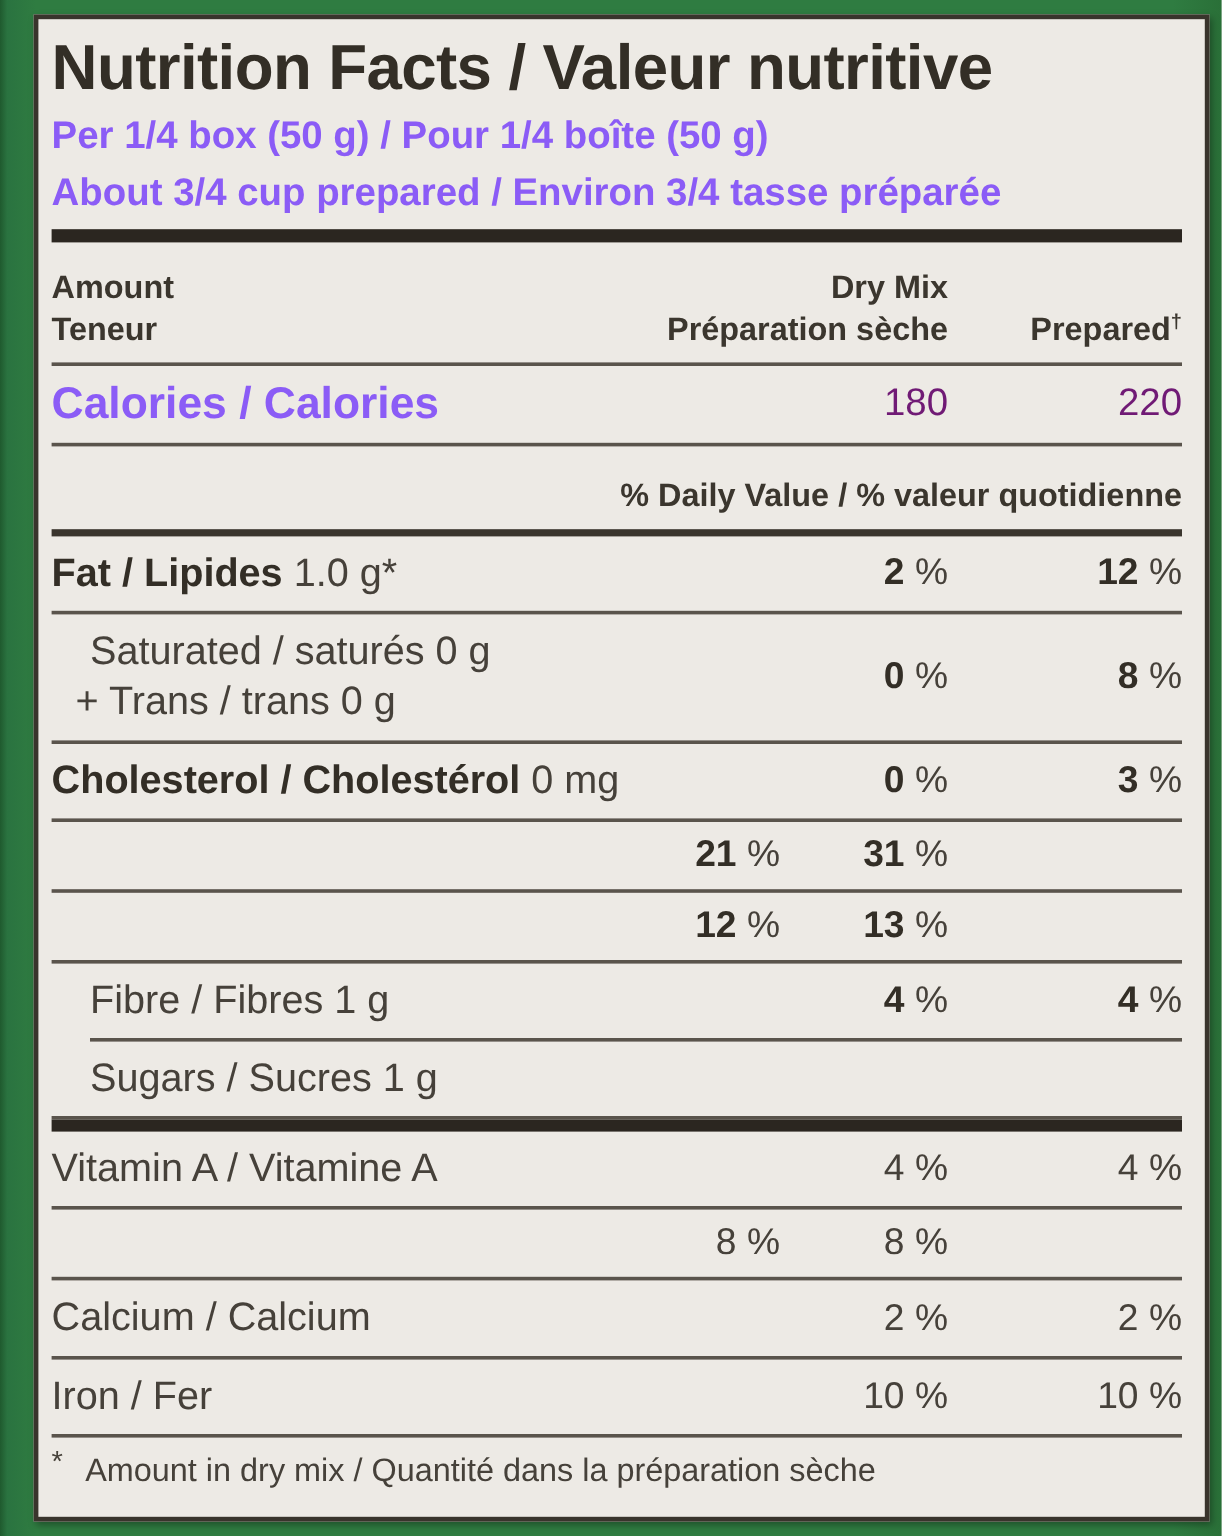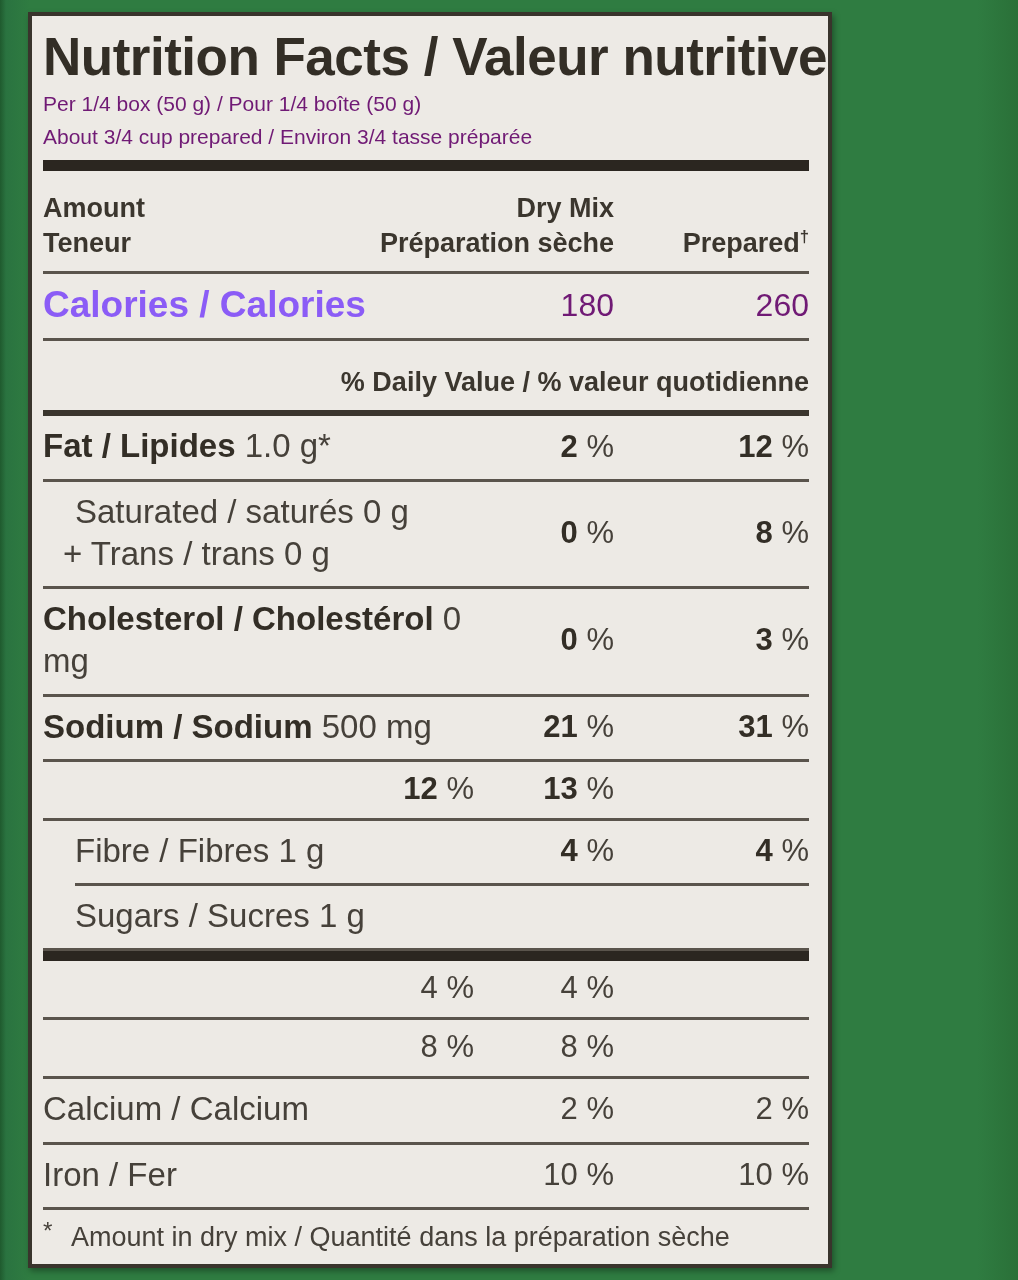--- a/index.html
+++ b/index.html
@@ -3,30 +3,30 @@
 <meta charset="utf-8">
 <style>
   html,body{margin:0;padding:0;}
   body{
     width:1018px;height:1280px;position:relative;overflow:hidden;
     background:linear-gradient(90deg,#1f5a2e 0px,#2a7340 6px,#2f7c41 30px,#2f7c41 96%,#2a7038 100%);
     font-family:"Liberation Sans","DejaVu Sans",sans-serif;
     -webkit-font-smoothing:antialiased;
   }
   .label{
-    position:absolute;left:28px;top:12px;width:804px;height:1256px;
+    position:absolute;left:28px;top:12px;width:980px;height:1256px;
     background:#edeae5;border:4px solid #39342c;box-sizing:border-box;
     padding:10px 19px 0 11px;color:#3b362e;
     box-shadow:2px 3px 6px rgba(0,0,0,0.35);
   }
   .title{
     font-size:53px;font-weight:bold;letter-spacing:-0.5px;line-height:1.1;
     color:#332e26;white-space:nowrap;margin-top:2px;
   }
-  .serving{font-size:21px;color:#701a75;line-height:1.38;margin-top:4px;}
+  .serving{font-size:32px;color:#8b5cf6;line-height:1.38;margin-top:4px;font-weight:bold;}
   .bar-thick{height:11px;background:#2b2620;margin-top:8px;}
   .bar-mid{height:6px;background:#3a352d;}
   .bar-protein{height:10px;background:#2b2620;}
   .sep{height:3px;background:#5a544c;}
   .sep.inset{margin-left:32px;}
   .grid{display:grid;grid-template-columns:1fr 140px 195px;align-items:center;}
   .colhead{font-size:27px;font-weight:bold;line-height:1.3;padding:20px 0 10px 0;align-items:end;}
   .colhead .c{text-align:right;}
   .colhead sup{font-size:0.62em;vertical-align:super;}
   .cal-row{padding:10px 0 12px 0;}
@@ -68,21 +68,21 @@
     <div class="c">
       <div><span>Prepared</span><sup>†</sup></div>
     </div>
   </div>
 
   <div class="sep"></div>
 
   <div class="grid cal-row">
     <div class="cal-name">Calories / Calories</div>
     <div class="cal-val">180</div>
-    <div class="cal-val">260</div>
+    <div class="cal-val">220</div>
   </div>
 
   <div class="sep"></div>
 
   <div class="dv-row">% Daily Value / % valeur quotidienne</div>
 
   <div class="bar-mid"></div>
 
   <div class="grid row bold-val">
     <div class="name"><span class="b">Fat / Lipides</span> <span>1.0 g*</span></div>
@@ -105,21 +105,20 @@
 
   <div class="grid row bold-val">
     <div class="name"><span class="b">Cholesterol / Cholestérol</span> <span>0 mg</span></div>
     <div class="val"><span class="num">0</span> <span>%</span></div>
     <div class="val"><span class="num">3</span> <span>%</span></div>
   </div>
 
   <div class="sep"></div>
 
   <div class="grid row bold-val">
-    <div class="name"><span class="b">Sodium / Sodium</span> <span>500 mg</span></div>
     <div class="val"><span class="num">21</span> <span>%</span></div>
     <div class="val"><span class="num">31</span> <span>%</span></div>
   </div>
 
   <div class="sep"></div>
 
   <div class="grid row bold-val">
     <div class="val"><span class="num">12</span> <span>%</span></div>
     <div class="val"><span class="num">13</span> <span>%</span></div>
   </div>
@@ -139,20 +138,21 @@
     <div class="val"></div>
     <div class="val"></div>
   </div>
 
   <div class="sep"></div>
 
 
   <div class="bar-protein"></div>
 
   <div class="grid row">
+    <div class="name">Vitamin A / Vitamine A</div>
     <div class="val"><span class="num">4</span> <span>%</span></div>
     <div class="val"><span class="num">4</span> <span>%</span></div>
   </div>
 
   <div class="sep"></div>
 
   <div class="grid row">
     <div class="val"><span class="num">8</span> <span>%</span></div>
     <div class="val"><span class="num">8</span> <span>%</span></div>
   </div>

